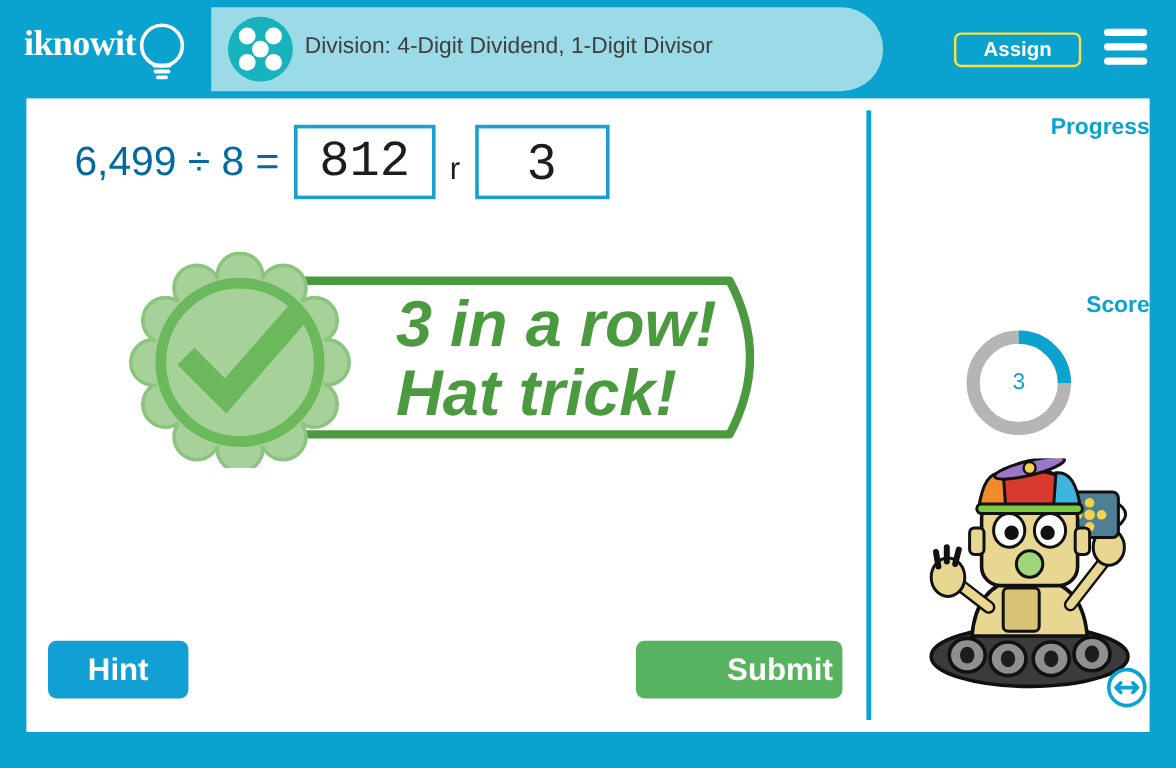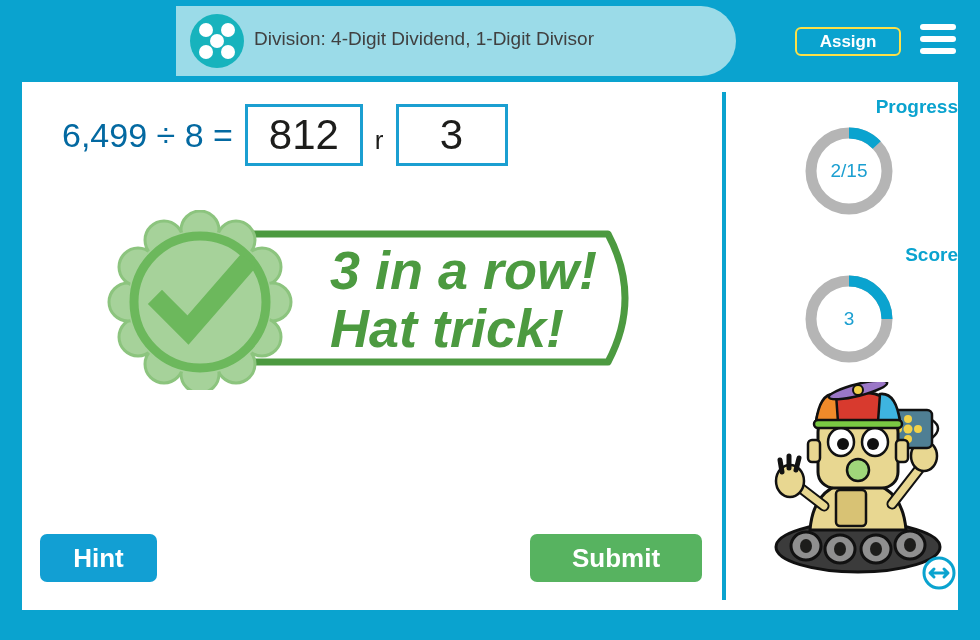--- a/index.html
+++ b/index.html
@@ -135,21 +135,21 @@
     border: 3px solid #1b9fd1;
     background: #ffffff;
     height: 62px;
     font-size: 42px;
     color: #1d1d1b;
     text-align: center;
     font-family: "Liberation Sans", sans-serif;
     padding: 0 6px;
     outline: none;
   }
-  #quotient-box { width: 118px; margin-left: 12px; }
+  #quotient-box { width: 118px; margin-left: 12px; font-family: Liberation Mono, monospace; }
   #remainder-label {
     font-size: 26px;
     color: #1d1d1b;
     margin: 0 12px;
     align-self: center;
     padding-top: 10px;
   }
   #remainder-box { width: 112px; }
 
   
@@ -201,20 +201,21 @@
     width: 172px; height: 48px;
     background: #57b360;
     border: none;
     border-radius: 7px;
     color: #ffffff;
     font-size: 26px;
     font-weight: bold;
     font-family: "Liberation Sans", sans-serif;
     cursor: pointer;
     padding: 8px;
+    text-align: right;
   }
 
   
   #sidebar {
     position: absolute;
     left: 704px; top: 0px;
     width: 232px; height: 528px;
   }
   .meter-label {
     position: absolute;
@@ -258,20 +259,29 @@
     cursor: pointer;
   }
 </style>
 </head>
 <body>
 
 <div id="app">
 
   <div id="header">
 
+    <div id="logo">
+      <span id="logo-text">iknowit</span>
+      <svg id="logo-bulb" viewBox="0 0 50 50">
+        <circle cx="25" cy="21" r="17" fill="none" stroke="#ffffff" stroke-width="3"></circle>
+        <rect x="17" y="36" width="16" height="3.2" rx="1.6" fill="#ffffff"></rect>
+        <rect x="18" y="41" width="14" height="3.2" rx="1.6" fill="#ffffff"></rect>
+        <rect x="20" y="46" width="10" height="3.0" rx="1.5" fill="#ffffff"></rect>
+      </svg>
+    </div>
 
     <div id="title-pill"></div>
 
     <div id="title-dots">
       <span class="dot" style="left:9px;  top:9px;"></span>
       <span class="dot" style="left:31px; top:9px;"></span>
       <span class="dot" style="left:20px; top:20px;"></span>
       <span class="dot" style="left:9px;  top:31px;"></span>
       <span class="dot" style="left:31px; top:31px;"></span>
     </div>
@@ -329,27 +339,20 @@
         <div>Hat trick!</div>
       </div>
     </div>
 
     <button id="hint-button">Hint</button>
     <button id="submit-button">Submit</button>
 
     <div id="sidebar">
 
       <div id="progress-label" class="meter-label">Progress</div>
-      <div id="progress-ring" class="ring-wrap">
-        <svg viewBox="0 0 94 94" width="94" height="94">
-          <circle cx="47" cy="47" r="38" fill="none" stroke="#b5b5b5" stroke-width="11"></circle>
-          <circle id="progress-arc" cx="47" cy="47" r="38" fill="none" stroke="#0aa3cf" stroke-width="11" transform="rotate(-90 47 47)" stroke-dasharray="31.038935417467155 207.72210625535712"></circle>
-        </svg>
-        <div class="ring-value">2/15</div>
-      </div>
 
       <div id="score-label" class="meter-label">Score</div>
       <div id="score-ring" class="ring-wrap">
         <svg viewBox="0 0 94 94" width="94" height="94">
           <circle cx="47" cy="47" r="38" fill="none" stroke="#b5b5b5" stroke-width="11"></circle>
           <circle id="score-arc" cx="47" cy="47" r="38" fill="none" stroke="#0aa3cf" stroke-width="11" transform="rotate(-90 47 47)" stroke-dasharray="59.690260418206066 179.0707812546182"></circle>
         </svg>
         <div class="ring-value">3</div>
       </div>
 

